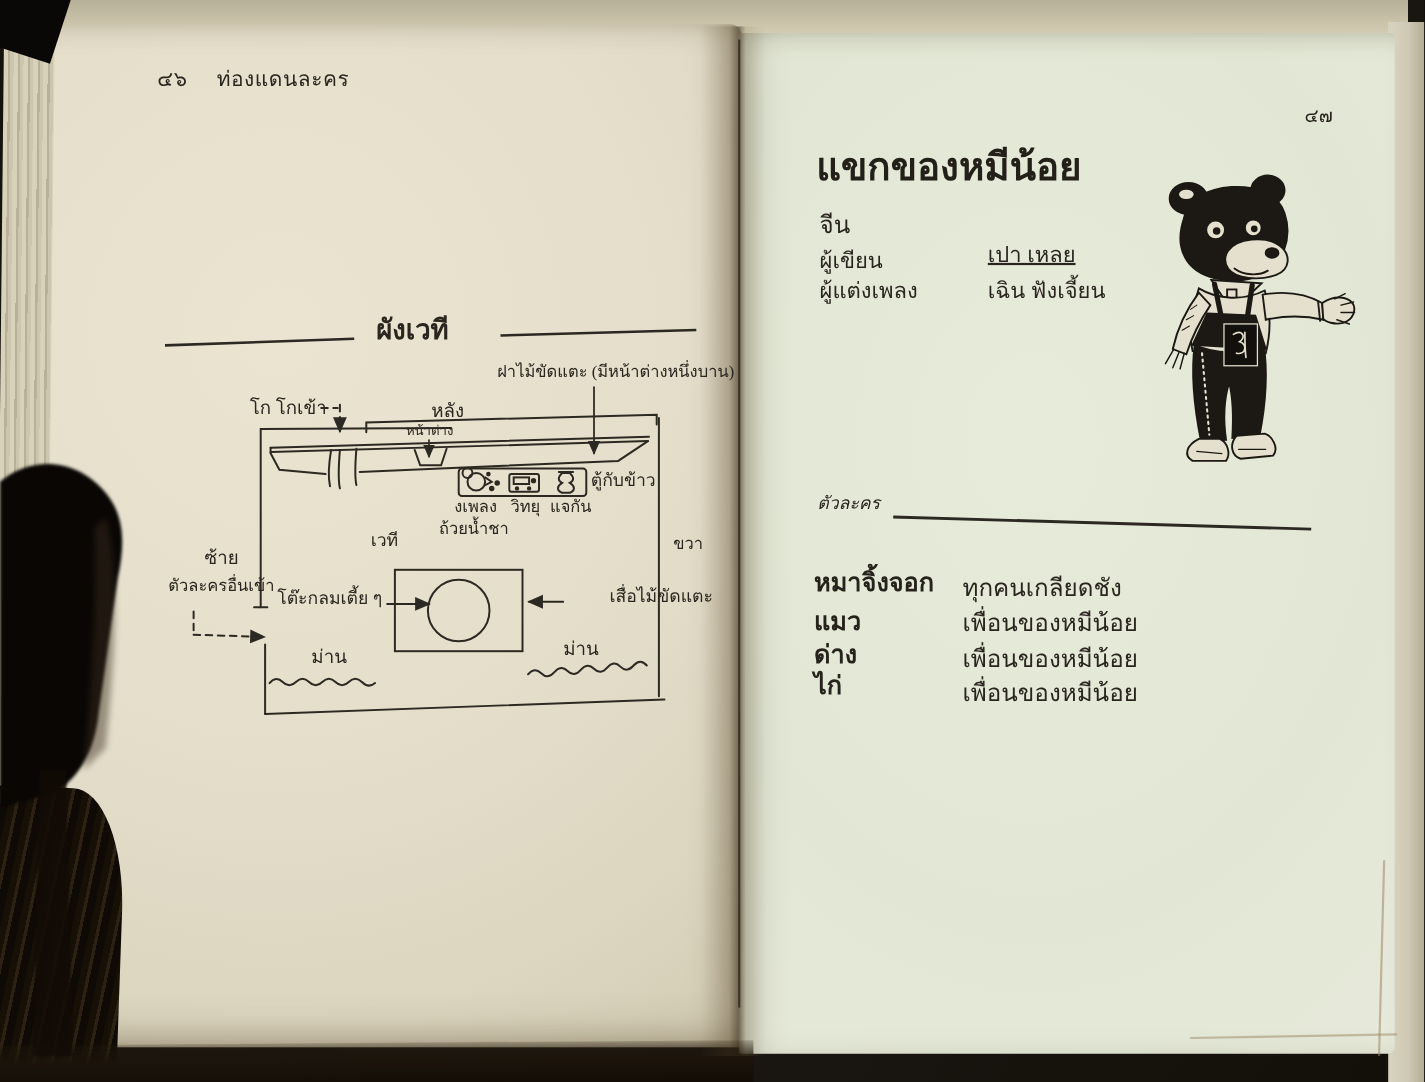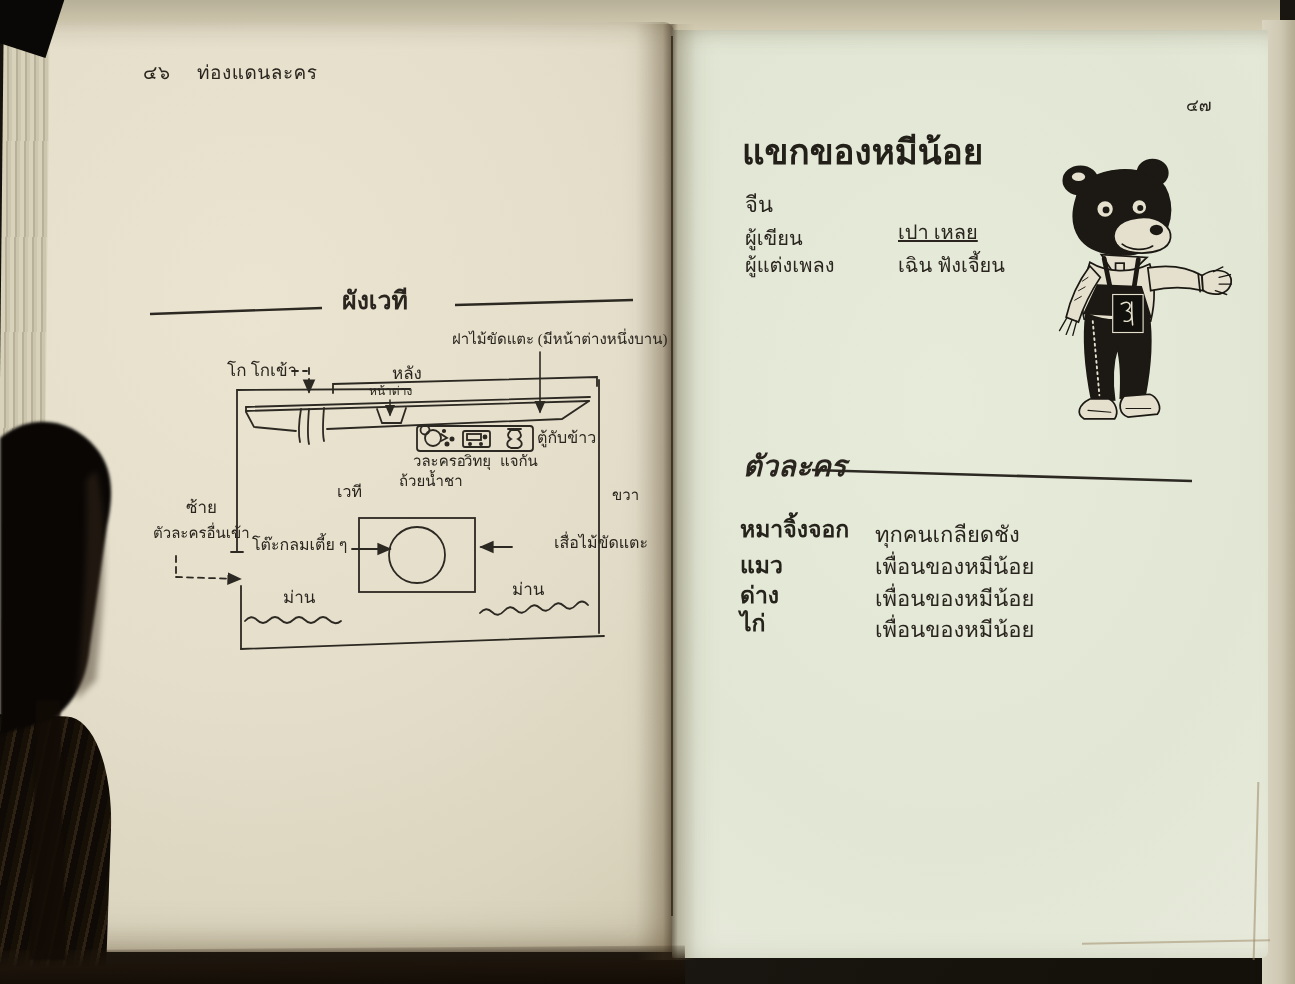--- a/index.html
+++ b/index.html
@@ -41,21 +41,21 @@
   .under-edge-h{position:absolute;left:1082px;top:941px;width:188px;height:2px;background:rgba(155,135,100,.5);transform:rotate(-1deg);}
   
   .lbl{position:absolute;color:#2a261f;white-space:nowrap;line-height:1.2;}
   .lbl.small{font-size:15px;}
   .lbl.med{font-size:17px;}
   .hdr{font-size:19px;letter-spacing:.5px;text-align:center;}
   .dg-title{font-size:25px;font-weight:bold;}
   .rp-title{font-size:35px;font-weight:bold;color:#232019;}
   .rp-country{font-size:22px;font-weight:normal;}
   .credit{font-size:20px;}
-  .char-head{font-size:29px;font-weight:bold;font-style:italic;}
+  .char-head{font-size:16px;font-weight:normal;font-style:italic;}
   .char-name{font-size:23px;font-weight:bold;color:#26231c;}
   .char-desc{font-size:22px;text-align:center;}
   svg.overlay{position:absolute;left:0;top:0;pointer-events:none;}
 </style>
 </head>
 <body>
 
 <div class="stage">
 
   <div class="behind-top"></div>
@@ -214,21 +214,21 @@
     <span>ท่องแดนละคร</span>
   </div>
 
   <div class="lbl dg-title" style="left:342px;top:286px;">ผังเวที</div>
 
   <div class="lbl small" style="left:452px;top:330px;">ฝาไม้ขัดแตะ (มีหน้าต่างหนึ่งบาน)</div>
   <div class="lbl med" style="left:227px;top:361px;">โก โกเข้า</div>
   <div class="lbl med" style="left:392px;top:364px;">หลัง</div>
   <div class="lbl small" style="left:369px;top:384px;font-size:12px;font-family:Liberation Serif, serif;">หน้าต่าง</div>
   <div class="lbl small" style="left:537px;top:428px;font-size:16px;">ตู้กับข้าว</div>
-  <div class="lbl small" style="left:413px;top:452px;">วละครอ</div>
+  <div class="lbl small" style="left:413px;top:452px;">งเพลง</div>
   <div class="lbl small" style="left:464px;top:452px;">วิทยุ</div>
   <div class="lbl small" style="left:500px;top:452px;">แจกัน</div>
   <div class="lbl small" style="left:399px;top:472px;">ถ้วยน้ำชา</div>
   <div class="lbl small" style="left:337px;top:482px;font-size:16px;">เวที</div>
   <div class="lbl small" style="left:612px;top:486px;">ขวา</div>
   <div class="lbl med" style="left:186px;top:498px;">ซ้าย</div>
   <div class="lbl small" style="left:153px;top:524px;">ตัวละครอื่นเข้า</div>
   <div class="lbl small" style="left:252px;top:535px;font-size:16px;">โต๊ะกลมเตี้ย ๆ</div>
   <div class="lbl small" style="left:514px;top:533px;font-size:16px;margin-left:40px;">เสื่อไม้ขัดแตะ</div>
   <div class="lbl med" style="left:283px;top:588px;">ม่าน</div>

